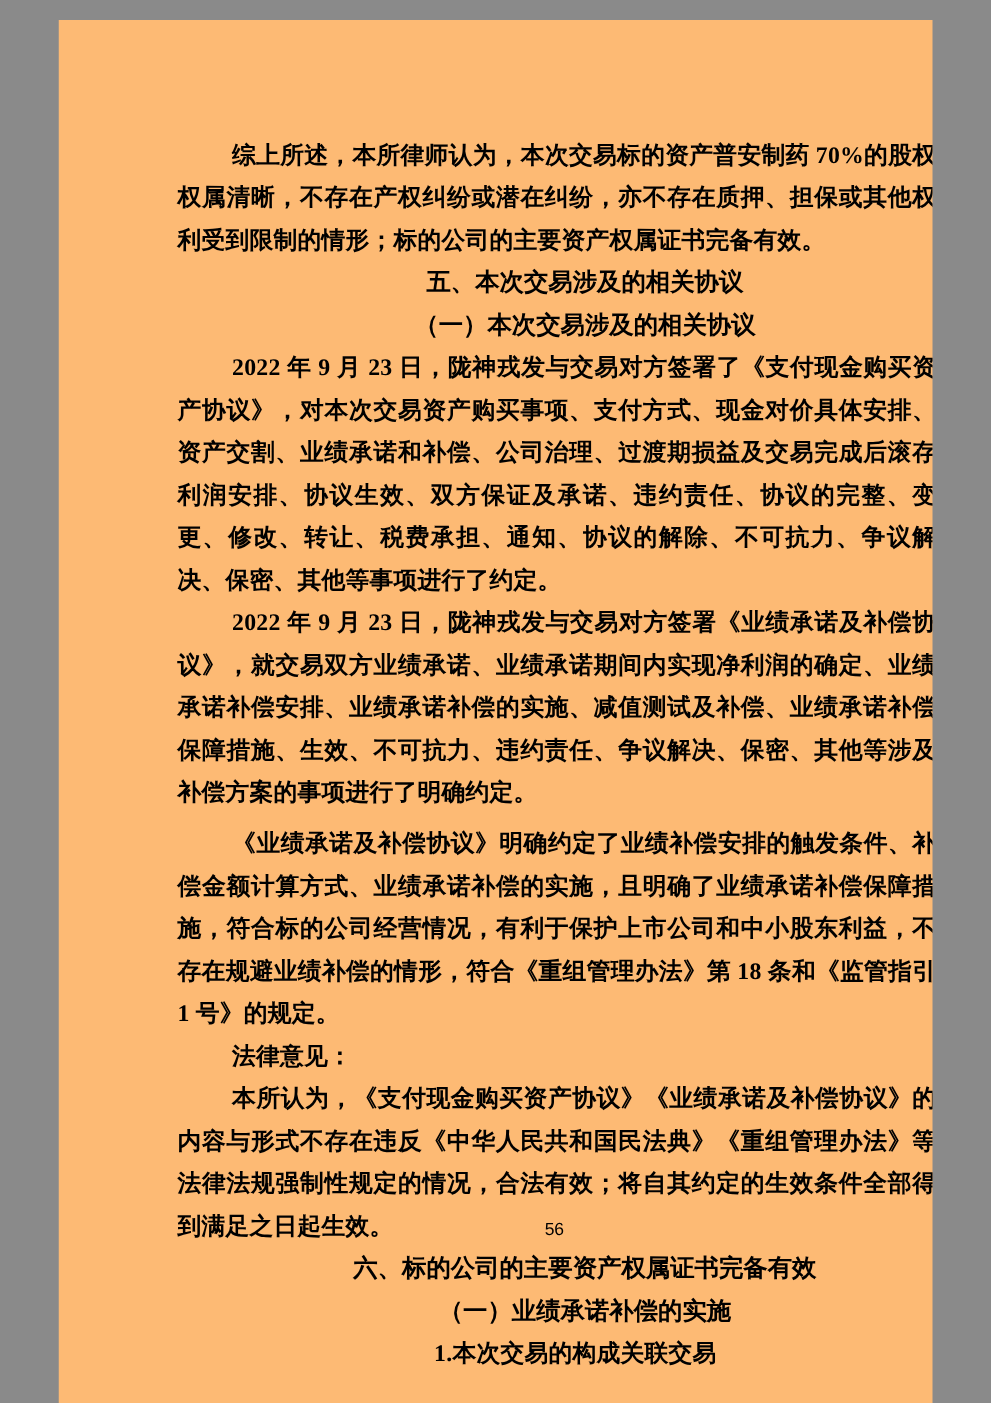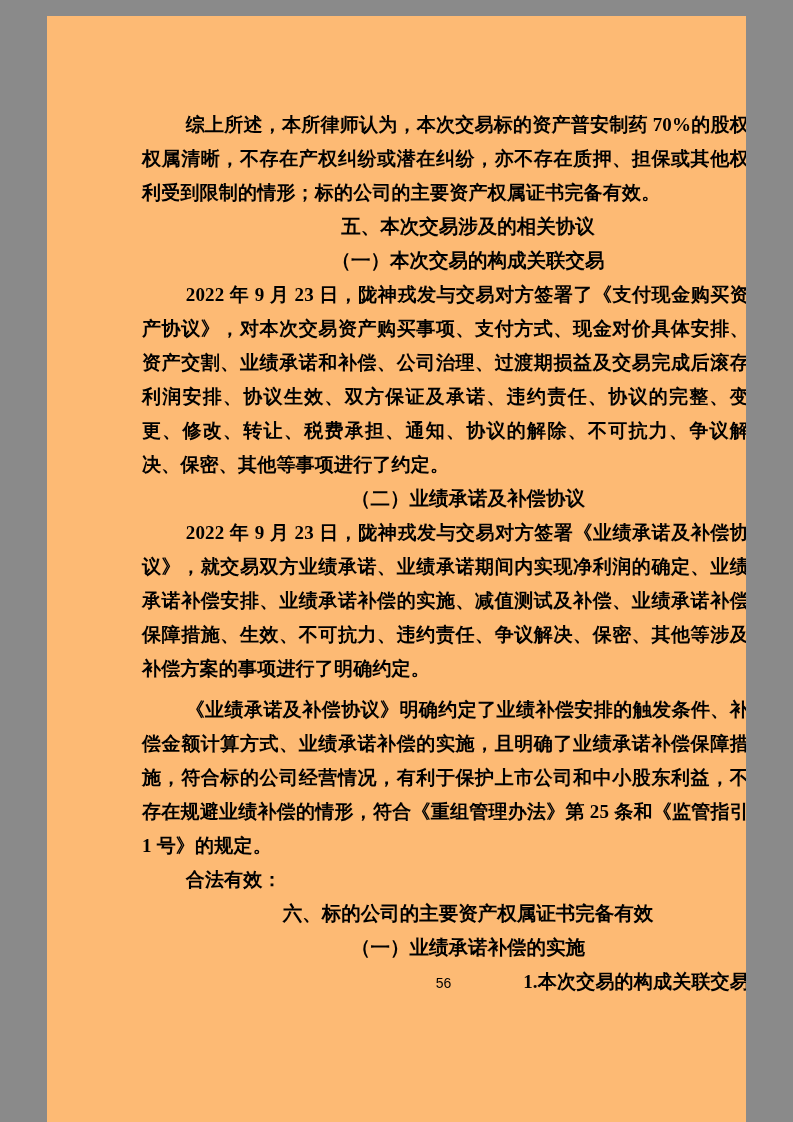--- a/index.html
+++ b/index.html
@@ -41,21 +41,21 @@
     line-height: 34px;
     font-weight: bold;
     text-indent: 2.3em;
     text-align: center;
   }
   .gap-before {
     margin-top: 7px;
   }
   .item-line {
     text-indent: 1.55em;
-    text-align: right;
+    text-align: center;
   }
   .page-number {
     position: absolute;
     left: 0;
     width: 793px;
     top: 957px;
     text-align: center;
     font-size: 14px;
     line-height: 20px;
     color: #000000;
@@ -65,32 +65,32 @@
 </head>
 <body>
 
 <div class="page">
   <div class="content">
 
     <p class="para bold">综上所述，本所律师认为，本次交易标的资产普安制药 70%的股权权属清晰，不存在产权纠纷或潜在纠纷，亦不存在质押、担保或其他权利受到限制的情形；标的公司的主要资产权属证书完备有效。</p>
 
     <h2 class="heading">五、本次交易涉及的相关协议</h2>
 
-    <h3 class="heading">（一）本次交易的构成关联交易</h3>
+    <h3 class="heading">（一）本次交易涉及的相关协议</h3>
 
     <p class="para">2022 年 9 月 23 日，陇神戎发与交易对方签署了《支付现金购买资产协议》，对本次交易资产购买事项、支付方式、现金对价具体安排、资产交割、业绩承诺和补偿、公司治理、过渡期损益及交易完成后滚存利润安排、协议生效、双方保证及承诺、违约责任、协议的完整、变更、修改、转让、税费承担、通知、协议的解除、不可抗力、争议解决、保密、其他等事项进行了约定。</p>
 
-    <h3 class="heading">（二）业绩承诺及补偿协议</h3>
 
     <p class="para">2022 年 9 月 23 日，陇神戎发与交易对方签署《业绩承诺及补偿协议》，就交易双方业绩承诺、业绩承诺期间内实现净利润的确定、业绩承诺补偿安排、业绩承诺补偿的实施、减值测试及补偿、业绩承诺补偿保障措施、生效、不可抗力、违约责任、争议解决、保密、其他等涉及补偿方案的事项进行了明确约定。</p>
 
-    <p class="para gap-before">《业绩承诺及补偿协议》明确约定了业绩补偿安排的触发条件、补偿金额计算方式、业绩承诺补偿的实施，且明确了业绩承诺补偿保障措施，符合标的公司经营情况，有利于保护上市公司和中小股东利益，不存在规避业绩补偿的情形，符合《重组管理办法》第 25 条和《监管指引 1 号》的规定。</p>
+    <p class="para gap-before">《业绩承诺及补偿协议》明确约定了业绩补偿安排的触发条件、补偿金额计算方式、业绩承诺补偿的实施，且明确了业绩承诺补偿保障措施，符合标的公司经营情况，有利于保护上市公司和中小股东利益，不存在规避业绩补偿的情形，符合《重组管理办法》第 18 条和《监管指引 1 号》的规定。</p>
 
-    <p class="para bold">合法有效：</p>
+    <p class="para bold">法律意见：</p>
 
+    <p class="para">本所认为，《支付现金购买资产协议》《业绩承诺及补偿协议》的内容与形式不存在违反《中华人民共和国民法典》《重组管理办法》等法律法规强制性规定的情况，合法有效；将自其约定的生效条件全部得到满足之日起生效。</p>
 
     <h2 class="heading">六、标的公司的主要资产权属证书完备有效</h2>
 
     <h3 class="heading">（一）业绩承诺补偿的实施</h3>
 
     <p class="para item-line">1.本次交易的构成关联交易</p>
 
   </div>
 
   <div class="page-number">56</div>

